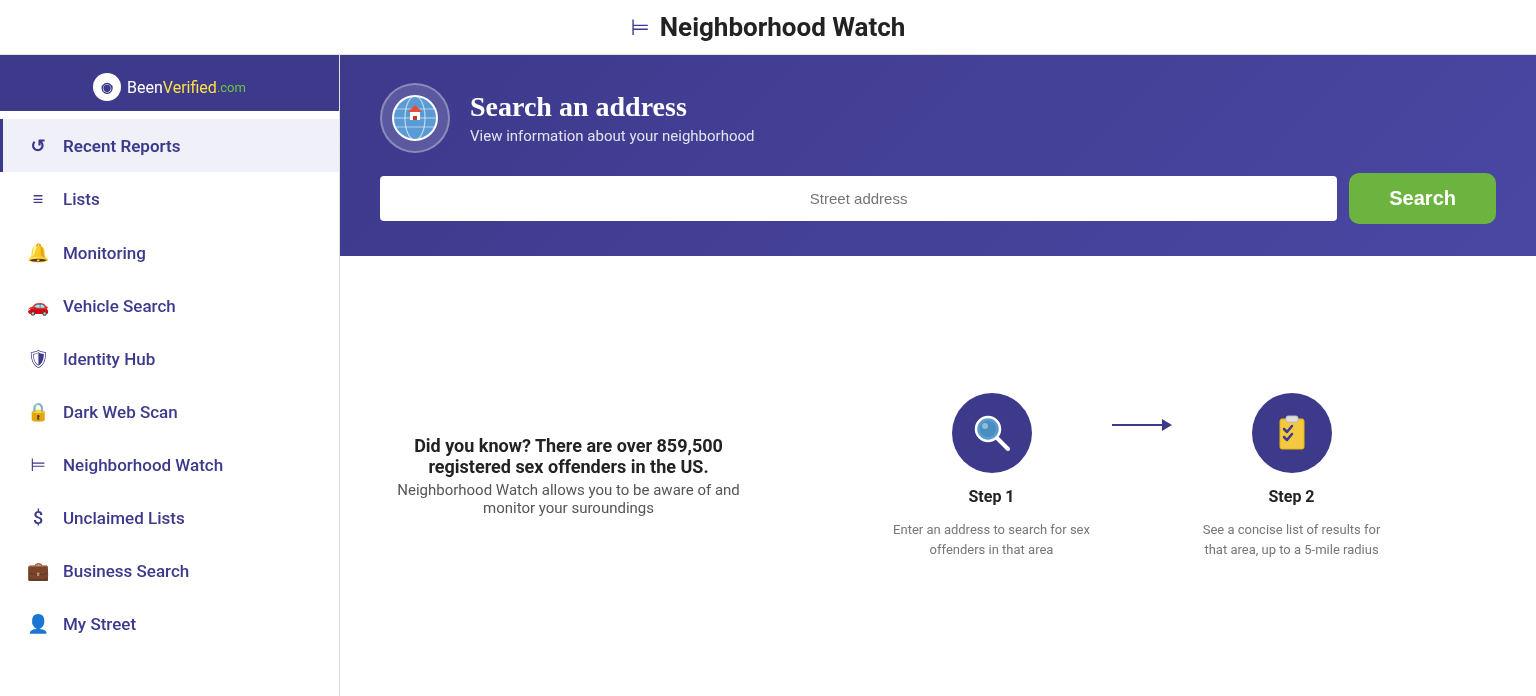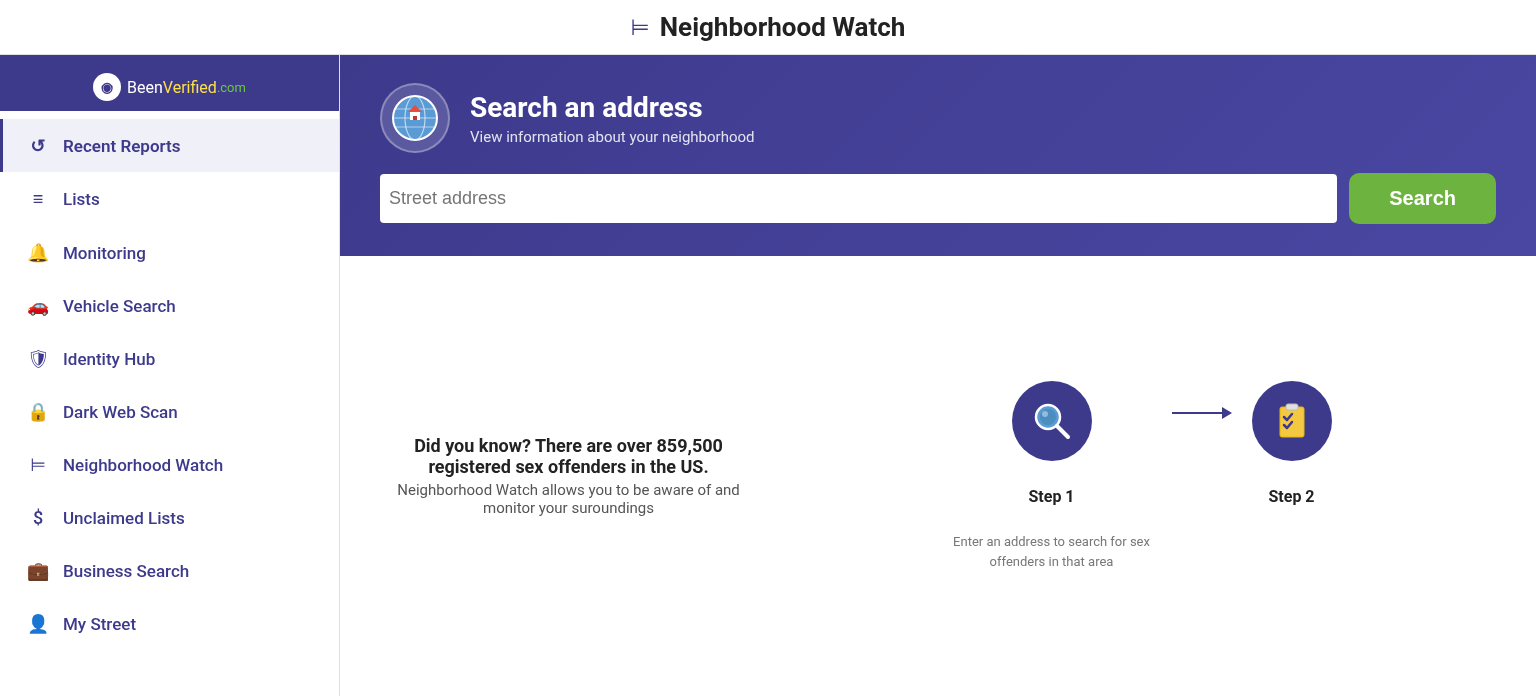--- a/index.html
+++ b/index.html
@@ -128,38 +128,40 @@
       justify-content: center;
       font-size: 36px;
       flex-shrink: 0;
       border: 2px solid rgba(255,255,255,0.3);
     }
     .hero-text-block { display: flex; flex-direction: column; gap: 4px; }
     .hero-title {
       font-size: 28px;
       font-weight: 700;
       color: #fff;
+      font-family: Liberation Serif, serif;
     }
     .hero-subtitle {
       font-size: 15px;
       color: rgba(255,255,255,0.85);
     }
     .search-bar-row {
       display: flex;
       gap: 12px;
       align-items: center;
     }
     .address-input {
       flex: 1;
       padding: 14px 9px;
       border-radius: 4px;
       border: none;
-      font-size: 18px;
+      font-size: 15px;
       color: #555;
       outline: none;
+      text-align: center;
     }
     .search-button {
       padding: 14px 40px;
       background: #6db33f;
       color: #fff;
       border: none;
       border-radius: 10px;
       font-size: 20px;
       font-weight: 600;
       cursor: pointer;
@@ -193,21 +195,21 @@
       display: flex;
       align-items: flex-start;
       gap: 0;
       justify-content: center;
       width: 100%;
     }
     .step-item {
       display: flex;
       flex-direction: column;
       align-items: center;
-      gap: 26px;
+      gap: 14px;
       max-width: 200px;
     }
     .step-circle {
       width: 80px;
       height: 80px;
       border-radius: 50%;
       background: #3d3a8c;
       display: flex;
       align-items: center;
       justify-content: center;
@@ -359,18 +361,19 @@
             <svg width="44" height="44" viewBox="0 0 44 44">
 
               <rect x="10" y="8" width="24" height="30" rx="2" fill="#f5c842" stroke="#e6b800" stroke-width="1"></rect>
               <rect x="16" y="5" width="12" height="6" rx="2" fill="#e0e0e0" stroke="#bbb" stroke-width="1"></rect>
 
               <polyline points="14,18 17,21 22,15" fill="none" stroke="#3d3a8c" stroke-width="2.5" stroke-linecap="round" stroke-linejoin="round"></polyline>
               <polyline points="14,26 17,29 22,23" fill="none" stroke="#3d3a8c" stroke-width="2.5" stroke-linecap="round" stroke-linejoin="round"></polyline>
             </svg>
           </div>
           <span class="step-label">Step 2</span>
+          <span class="step-desc">See a concise list of results for that area, up to a 5-mile radius</span>
         </div>
       </div>
     </div>
 
   </main>
 </div>
 
 </body></html>

